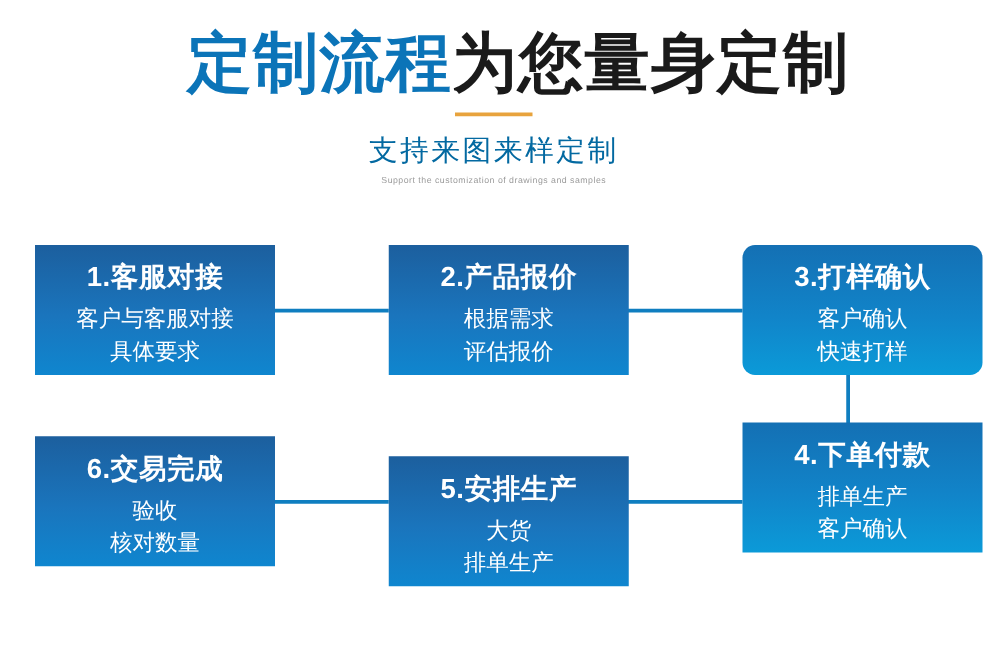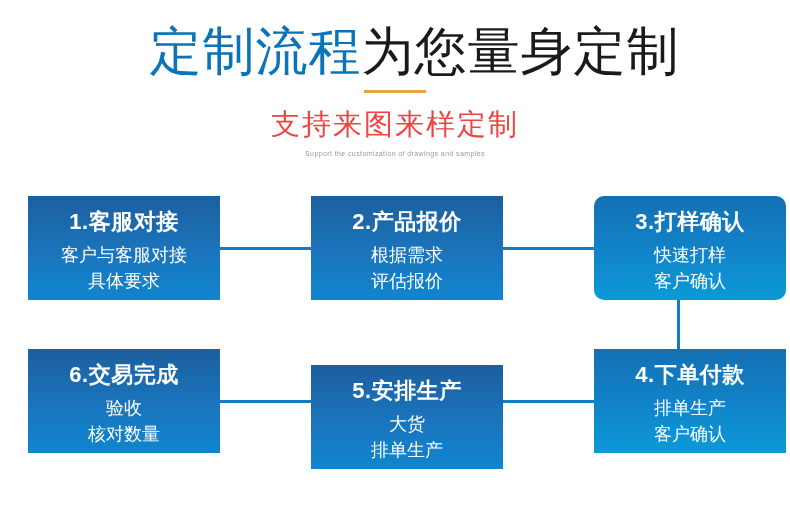--- a/index.html
+++ b/index.html
@@ -22,42 +22,42 @@
   
   .header {
     position: absolute;
     top: 22px;
     left: 0;
     width: 790px;
     text-align: center;
   }
   .title {
     font-size: 52px;
-    font-weight: normal;
+    font-weight: bold;
     letter-spacing: 1px;
     line-height: 1.15;
     white-space: nowrap;
     padding-left: 39px;
   }
   .title .accent {
     color: #0b74b8;
   }
   .title .dark {
     color: #1a1a1a;
   }
   .divider {
     margin: 8px auto 0 auto;
     width: 62px;
     height: 3px;
     background: #e8a33d;
   }
   .subtitle {
     margin-top: 12px;
-    font-size: 29px;
-    color: #ef4444;
+    font-size: 23px;
+    color: #0369a1;
     letter-spacing: 2px;
   }
   .subtitle-en {
     margin-top: 5px;
     font-size: 7px;
     color: #9a9a9a;
     letter-spacing: 0.4px;
   }
 
   
@@ -93,21 +93,21 @@
     line-height: 1.42;
   }
   .box .desc span {
     display: block;
   }
 
   
   #box-1 { left: 28px;  top: 4px; }
   #box-2 { left: 311px; top: 4px; }
   #box-3 { left: 594px; top: 4px; border-radius: 10px; }
-  #box-4 { left: 594px; top: 157px; }
+  #box-4 { left: 594px; top: 146px; }
   #box-5 { left: 311px; top: 173px; }
   #box-6 { left: 28px;  top: 157px; }
 
   
   .conn {
     position: absolute;
     background: #0f7ec0;
   }
   .h-line { height: 3px; }
   .v-line { width: 3px; }
@@ -152,22 +152,22 @@
       <div class="num">2.产品报价</div>
       <div class="desc">
         <span>根据需求</span>
         <span>评估报价</span>
       </div>
     </div>
 
     <div class="box light" id="box-3">
       <div class="num">3.打样确认</div>
       <div class="desc">
+        <span>客户确认</span>
         <span>快速打样</span>
-        <span>客户确认</span>
       </div>
     </div>
 
     <div class="box light" id="box-4">
       <div class="num">4.下单付款</div>
       <div class="desc">
         <span>排单生产</span>
         <span>客户确认</span>
       </div>
     </div>

